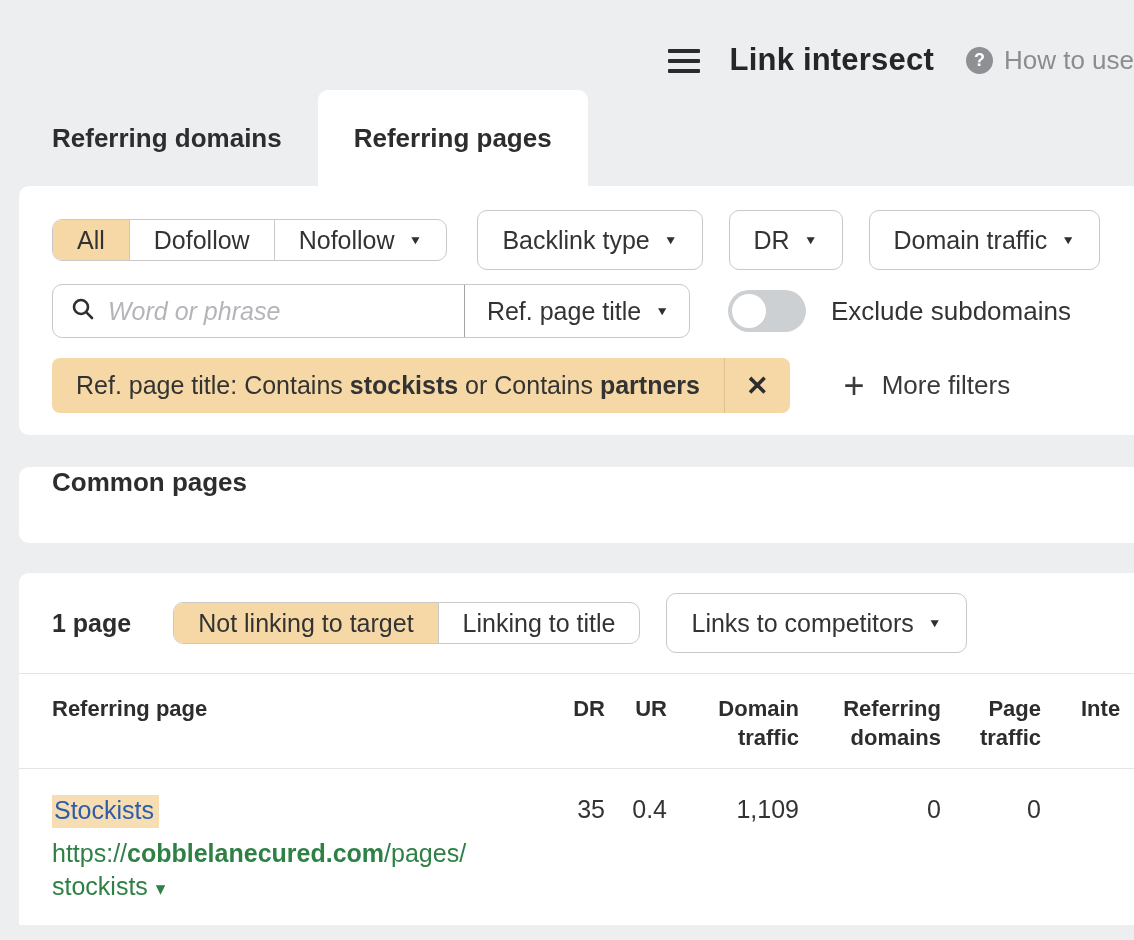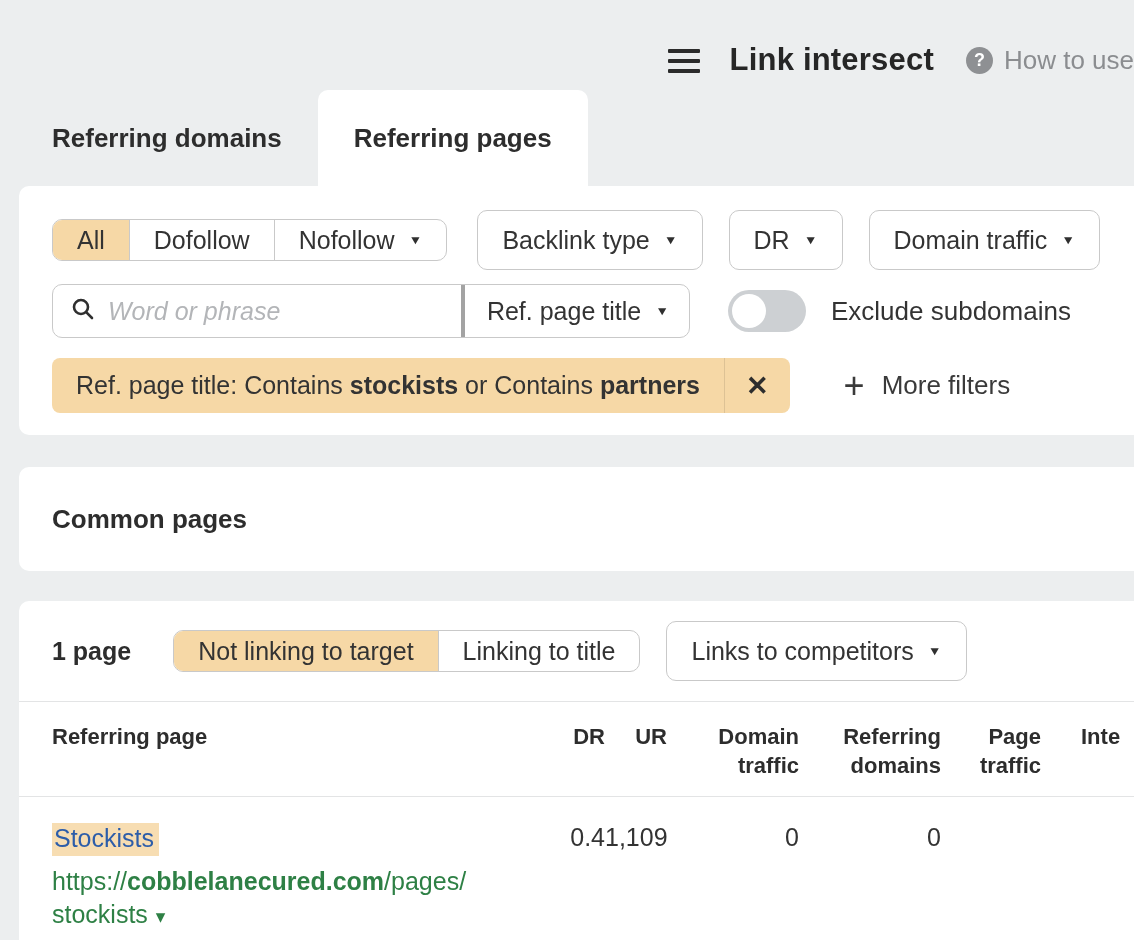--- a/index.html
+++ b/index.html
@@ -52,41 +52,41 @@
   .gap30 { margin-left:30px; }
 
   
   .search-group { display:flex; align-items:stretch; border:1px solid #c9c9c9; border-radius:10px; background:#fff;
     height:54px; width:638px; overflow:hidden; }
   .search-left { flex:1; display:flex; align-items:center; padding:0 16px 0 18px; }
   .search-left svg { flex:none; }
   .search-input { border:none; outline:none; font-size:25px; color:#333; width:100%; margin-left:13px;
     font-family:"Liberation Sans", sans-serif; background:transparent;font-style:italic; }
   .search-input::placeholder { color:#b3b5b8; }
-  .search-scope { display:flex; align-items:center; border-left:4px solid #a3a3a3; padding:0 20px 0 22px;
+  .search-scope { display:flex; align-items:center; border-left:1px solid #a3a3a3; padding:0 20px 0 22px;
     font-size:25px; cursor:pointer; white-space:nowrap; }
 
   
   .toggle { width:78px; height:42px; border-radius:21px; background:#cdd0d3; position:relative;
     margin-left:38px; cursor:pointer; flex:none; }
   .toggle .knob { position:absolute; left:4px; top:4px; width:34px; height:34px; border-radius:50%; background:#fff; }
   .toggle-label { font-size:26px; color:#333; margin-left:25px; }
 
   
   .chip { display:inline-flex; align-items:stretch; background:#f6d8a6; border-radius:8px; overflow:hidden; }
   .chip-text { padding:13px 24px; font-size:25px; color:#333; white-space:nowrap; }
   .chip-text b { font-weight:bold; }
   .chip-divider { width:1px; background:rgba(0,0,0,0.10); }
   .chip-x { display:flex; align-items:center; padding:0 21px; font-size:27px; font-weight:bold; color:#2d2d2d; cursor:pointer; }
   .more-filters { display:flex; align-items:center; margin-left:54px; cursor:pointer; color:#3a3a3a; }
   .plus-glyph { font-size:36px; font-weight:normal; line-height:1; margin-right:17px; color:#3a3a3a; }
   .more-label { font-size:26px; }
 
   
-  .common-band { margin-top:32px; height:104px; display:flex; align-items:center; padding-left:33px; }
+  .common-band { margin-top:32px; height:76px; display:flex; padding-left:33px; }
   .common-title { font-size:26px; font-weight:bold; color:#2d2d2d; }
 
   
   .results-panel { margin-top:30px; border-radius:10px 0 0 0; min-height:341px; }
   .results-toolbar { display:flex; align-items:center; padding:20px 0 20px 33px; }
   .count-label { font-size:25px; font-weight:bold; color:#2d2d2d; margin-right:42px; }
 
   .divider { border-top:1px solid #e3e4e5; margin-left:0; }
 
   .tgrid { display:grid; grid-template-columns:495px 58px 62px 132px 142px 100px 120px; padding-left:33px; }
@@ -226,20 +226,21 @@
     <div class="divider"></div>
 
     <div class="tgrid trow">
       <div class="td">
         <a class="ref-title-link">Stockists</a>
         <div class="ref-url">
           <span>https://</span><b>cobblelanecured.com</b><span>/pages/</span><br>
           <span>stockists</span><span class="url-caret">▾</span>
         </div>
       </div>
+      <div class="td num">35</div>
       <div class="td num">0.4</div>
       <div class="td num">1,109</div>
       <div class="td num">0</div>
       <div class="td num">0</div>
       <div class="td"></div>
     </div>
 
   </div>
 
 </div>

